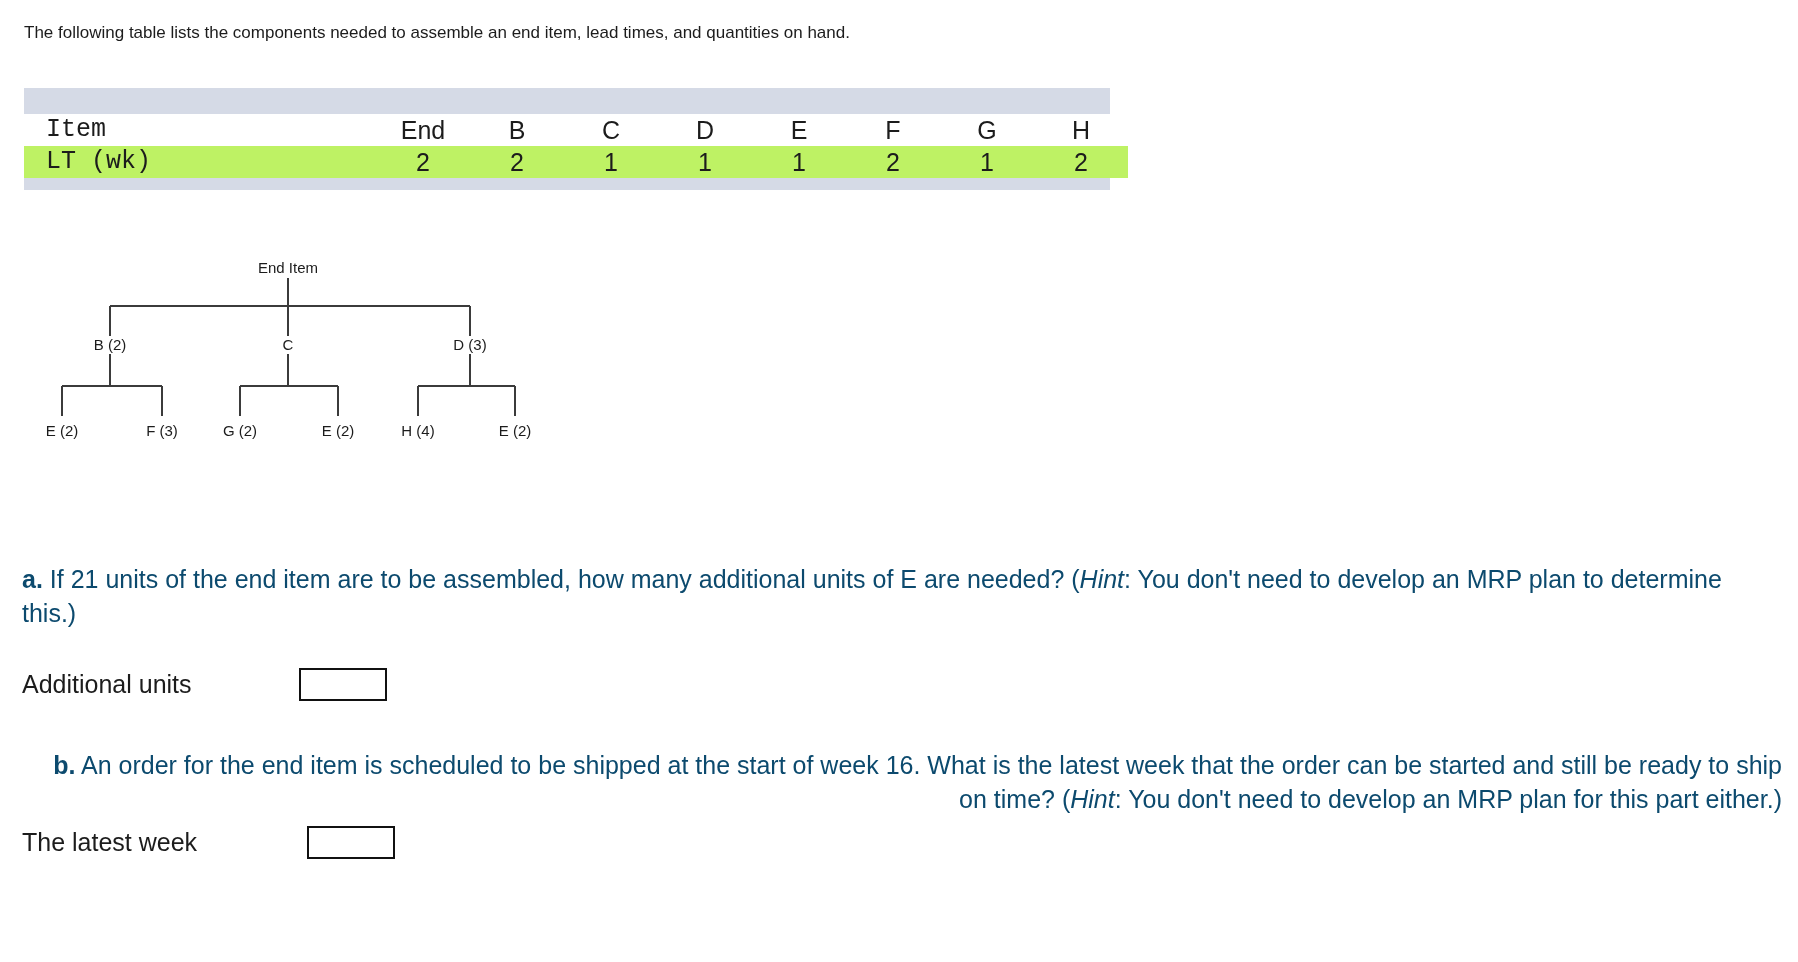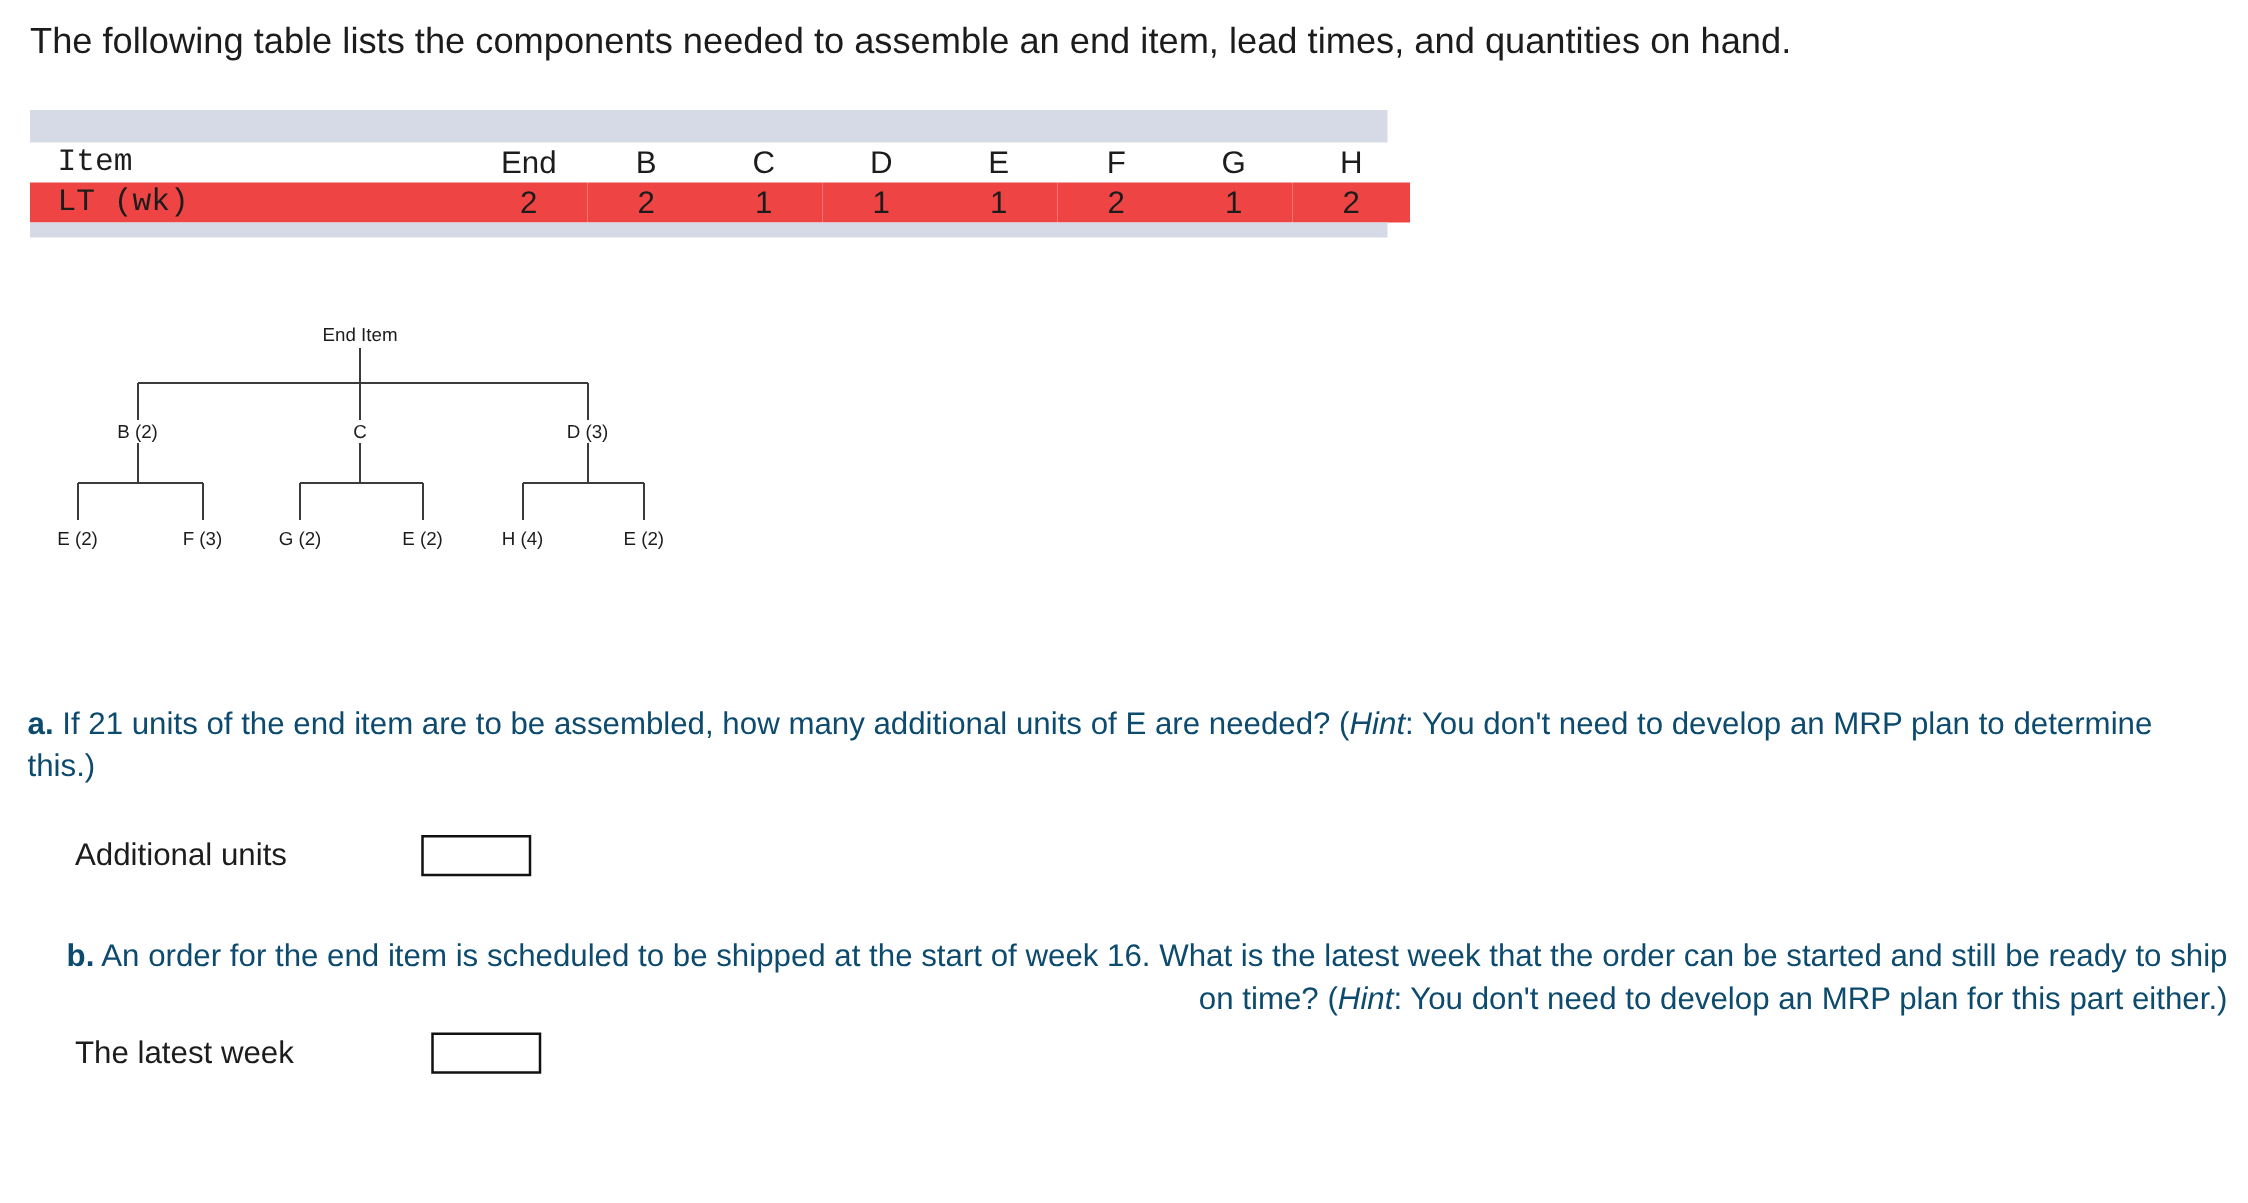--- a/index.html
+++ b/index.html
@@ -22,21 +22,21 @@
     height: 962px;
     box-sizing: border-box;
     padding: 0;
   }
 
   
   .intro {
     position: absolute;
     left: 24px;
     top: 16px;
-    font-size: 29px;
+    font-size: 17px;
     line-height: 34px;
     color: #1c1c1c;
     white-space: nowrap;
   }
 
   
   .table-wrap {
     position: absolute;
     left: 24px;
     top: 88px;
@@ -71,21 +71,21 @@
     text-align: left;
     padding-left: 22px;
     width: 330px;
     font-family: Liberation Mono, monospace;
   }
   table.data td.num {
     text-align: center;
     width: 94px;
   }
   table.data tr.stripe td {
-    background: #ef4444;
+    background: #bef264;
   }
 
   
   .tree {
     position: absolute;
     left: 0px;
     top: 246px;
     width: 620px;
     height: 215px;
   }
@@ -110,21 +110,20 @@
     display: flex;
     align-items: center;
     font-size: 25px;
     color: #1c1c1c;
   }
   #ans-a { top: 668px; }
   #ans-b { top: 826px; }
   .answer-label {
     display: inline-block;
     white-space: nowrap;
-    margin-left: 38px;
   }
   .answer-box {
     margin-left: 0;
     width: 88px;
     height: 33px;
     border: 2px solid #111111;
     background: #ffffff;
     box-sizing: border-box;
     font-family: "Liberation Sans", sans-serif;
     font-size: 21px;

